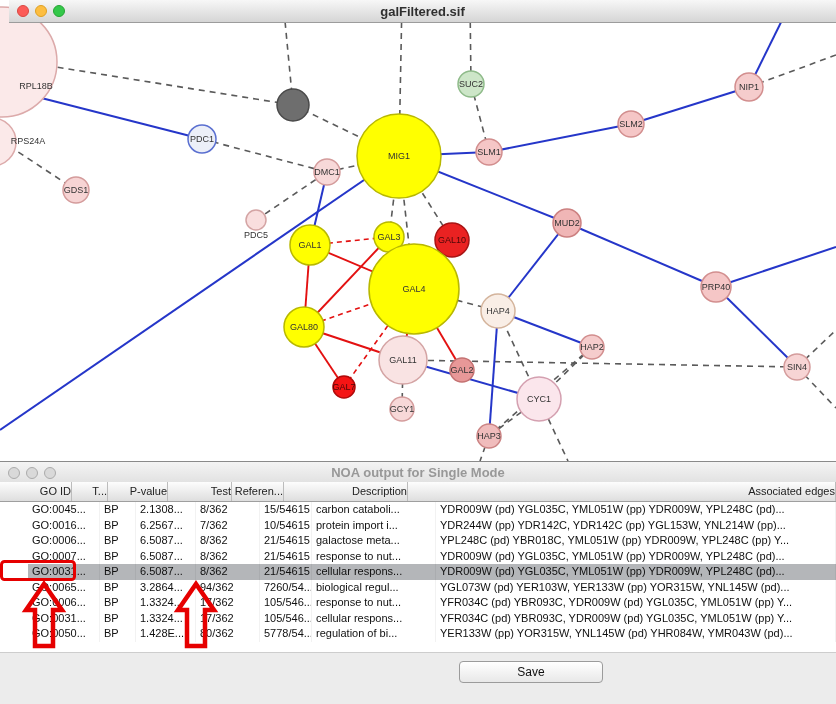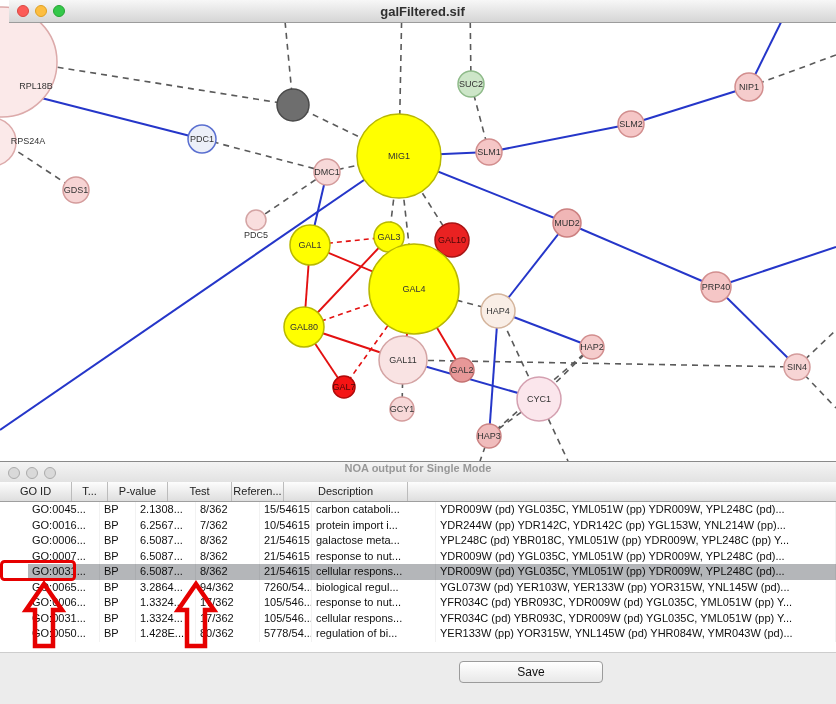--- a/index.html
+++ b/index.html
@@ -17,26 +17,26 @@
   .tl.close{left:8px;background:#fc5b57;border:1px solid #d94842;}
   .tl.min{left:26px;background:#fdbe41;border:1px solid #dfa123;}
   .tl.zoom{left:44px;background:#34c84a;border:1px solid #26a534;}
   .tl.inactive{background:#d9d9d9;border:1px solid #ababab;}
 
   
   #noa-window{position:absolute;top:461px;left:0;width:836px;height:243px;background:#fff;
       border-top:1px solid #8a8a8a;box-sizing:border-box;}
   #noa-titlebar{position:absolute;top:0;left:0;right:0;height:20px;
       background:linear-gradient(#f4f4f4,#e2e2e2);border-bottom:1px solid #bdbdbd;
-      display:flex;align-items:flex-start;justify-content:center;
-      font-size:11px;font-weight:bold;color:#989898;}
+      display:flex;align-items:center;justify-content:center;
+      font-size:13px;font-weight:bold;color:#989898;}
   #thead{position:absolute;top:20px;left:0;right:0;height:20px;display:grid;
       grid-template-columns:72px 36px 60px 64px 52px 124px 1fr;
       background:linear-gradient(#fdfdfd,#dedede);border-bottom:1px solid #9f9f9f;box-sizing:border-box;}
-  .hcell{font-size:11px;color:#222;text-align:center;line-height:19px;
+  .hcell{font-size:11px;color:#222;text-align:right;line-height:19px;
       border-right:1px solid #bcbcbc;overflow:hidden;white-space:nowrap;}
   #tbody{position:absolute;top:40px;left:0;right:0;background:#fff;margin-left:28px;}
   .trow{display:grid;grid-template-columns:72px 36px 60px 64px 52px 124px 1fr;height:15.5px;}
   .trow.selected{background:#b4b6b9;}
   .tcell{font-size:11px;line-height:15.5px;color:#101010;padding-left:4px;
       overflow:hidden;white-space:nowrap;border-right:1px solid rgba(0,0,0,0.05);}
   #noa-footer{position:absolute;top:190px;left:0;right:0;height:53px;background:#ececec;
       border-top:1px solid #cdcdcd;}
   .btn{position:absolute;top:8px;height:22px;background:linear-gradient(#ffffff,#e8e8e8);
       border:1px solid #9b9b9b;border-radius:4px;font-size:12px;color:#101010;
@@ -177,20 +177,21 @@
       <span class="tl inactive" style="left:44px"></span>
       <span>NOA output for Single Mode</span>
     </div>
     <div id="thead">
         <div class="hcell">GO ID</div>
         <div class="hcell">T...</div>
         <div class="hcell">P-value</div>
         <div class="hcell">Test</div>
         <div class="hcell">Referen...</div>
         <div class="hcell">Description</div>
+        <div class="hcell">Associated edges</div>
       </div>
     <div id="tbody">
         <div class="trow">
           <div class="tcell">GO:0045...</div>
           <div class="tcell">BP</div>
           <div class="tcell">2.1308...</div>
           <div class="tcell">8/362</div>
           <div class="tcell">15/54615</div>
           <div class="tcell">carbon cataboli...</div>
           <div class="tcell">YDR009W (pd) YGL035C, YML051W (pp) YDR009W, YPL248C (pd)...</div>

